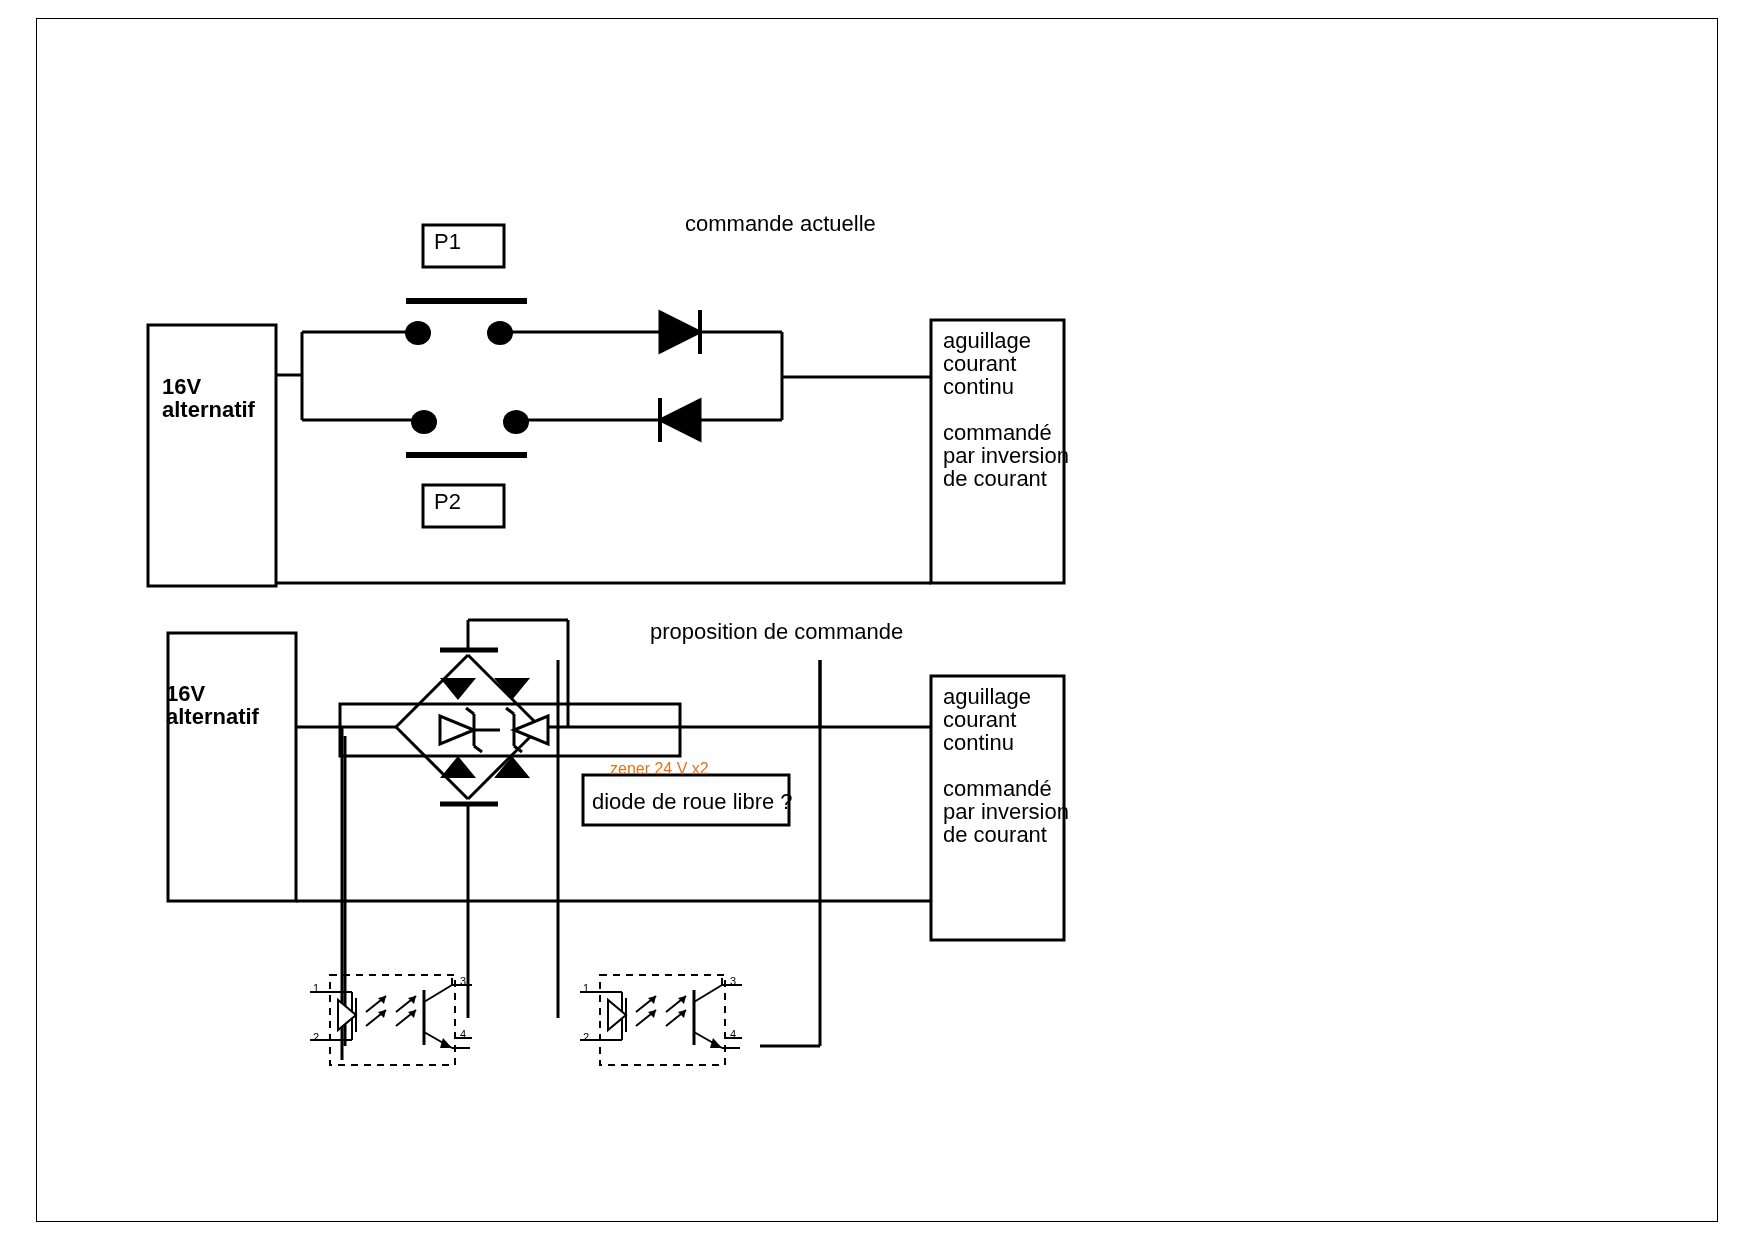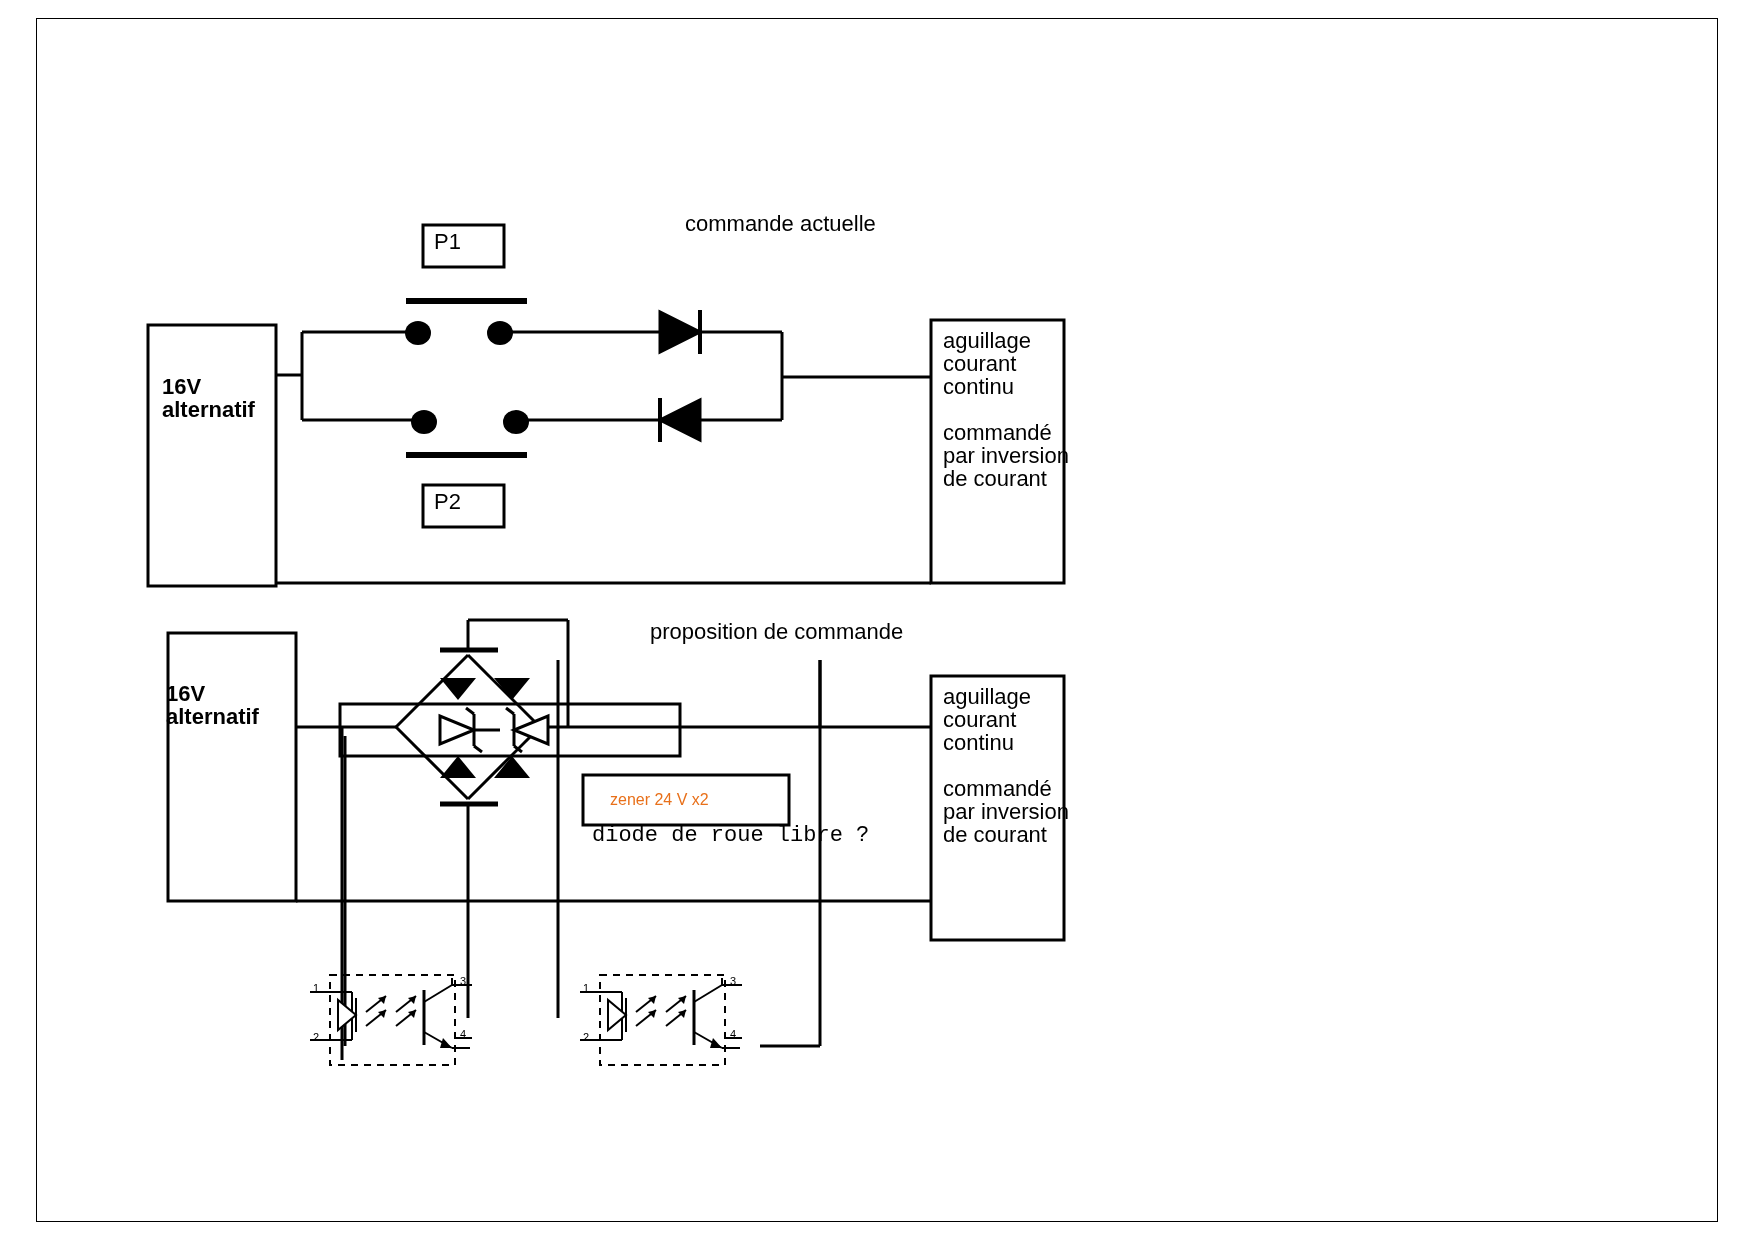--- a/index.html
+++ b/index.html
@@ -245,22 +245,22 @@
 commandé
 par inversion
 de courant</span></div>
 
   <div class="lbl" style="left:434px; top:230px;"><span>P1</span></div>
   <div class="lbl" style="left:434px; top:490px;"><span>P2</span></div>
 
   <div class="lbl" style="left:655px; top:212px;margin-left:30px;"><span>commande actuelle</span></div>
   <div class="lbl" style="left:650px; top:620px;"><span>proposition de commande</span></div>
 
-  <div class="lbl" style="left:592px; top:824px;font-family:Liberation Mono, monospace;"><span>diode de roue libre ?</span></div>
-  <div class="lbl orange" style="left:610px; top:788px; font-size:16px;"><span>zener 24 V x2</span></div>
+  <div class="lbl" style="left:592px; top:790px;"><span>diode de roue libre ?</span></div>
+  <div class="lbl orange" style="left:610px; top:757px; font-size:16px;"><span>zener 24 V x2</span></div>
 
   <div class="lbl tiny" style="left:313px; top:977px;"><span>1</span></div>
   <div class="lbl tiny" style="left:313px; top:1026px;"><span>2</span></div>
   <div class="lbl tiny" style="left:460px; top:970px;"><span>3</span></div>
   <div class="lbl tiny" style="left:460px; top:1023px;"><span>4</span></div>
 
   <div class="lbl tiny" style="left:583px; top:977px;"><span>1</span></div>
   <div class="lbl tiny" style="left:583px; top:1026px;"><span>2</span></div>
   <div class="lbl tiny" style="left:730px; top:970px;"><span>3</span></div>
   <div class="lbl tiny" style="left:730px; top:1023px;"><span>4</span></div>

